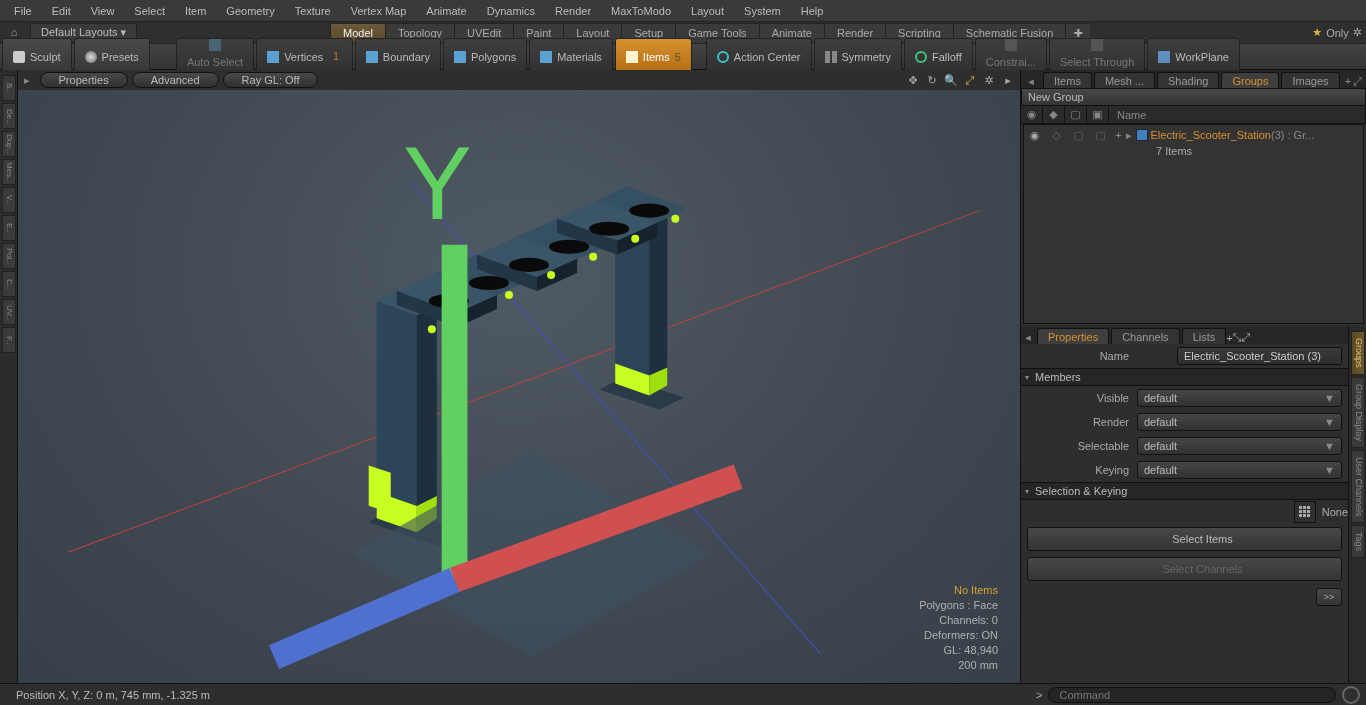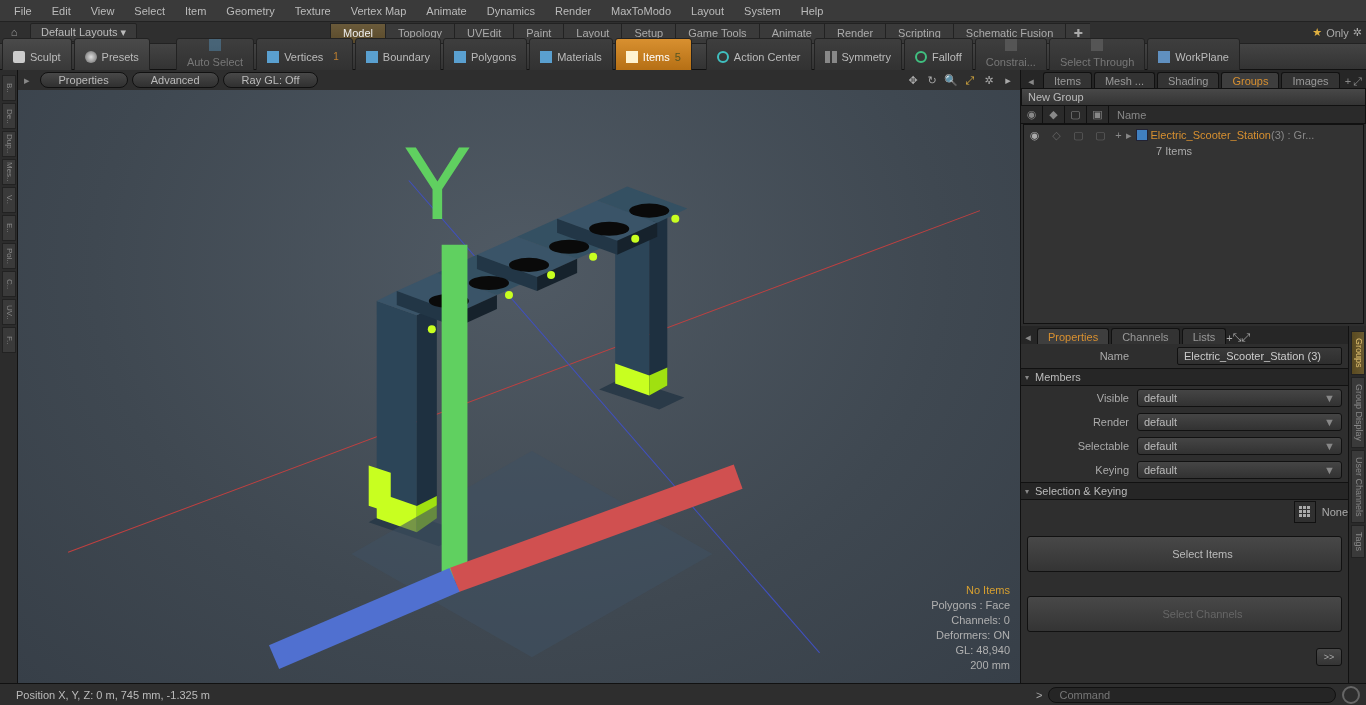--- a/index.html
+++ b/index.html
@@ -33,21 +33,21 @@
 
   .vpwrap { flex:1; display:flex; flex-direction:column; background:#47505a; position:relative; }
   .vptop { height:20px; background:#2e2e2e; display:flex; align-items:center; }
   .vppill { height:16px; padding:1px 18px; margin-left:4px; background:linear-gradient(#484848,#303030); border:1px solid #111; border-radius:8px; color:#bbb; }
   .vpicons { margin-left:auto; display:flex; gap:3px; padding-right:4px; }
   .vpicons span { width:16px; height:16px; display:flex; align-items:center; justify-content:center; color:#aaa; }
   .vpicons .yl { color:#e0b040; }
   .viewport { flex:1; position:relative; overflow:hidden; background: radial-gradient(ellipse at 50% 30%, #505a64 0%, #3f4851 60%, #373f48 100%); }
   .viewport svg { position:absolute; inset:0; width:100%; height:100%; }
   .axisgizmo { position:absolute; left:14px; bottom:10px; width:46px; height:46px; }
-  .statsbox { position:absolute; right:10px; bottom:10px; text-align:right; font-size:11px; color:#b0b0b0; line-height:15px; }
+  .statsbox { position:absolute; right:22px; bottom:10px; text-align:right; font-size:11px; color:#b0b0b0; line-height:15px; }
   .statsbox .noitem { color:#d8a030; }
 
   .rightpanel { width:346px; background:#2e2e2e; border-left:1px solid #111; display:flex; flex-direction:column; }
   .rptabs { height:18px; background:#262626; display:flex; align-items:flex-end;}
   .rtab { padding:2px 10px 1px; background:#333; border:1px solid #111; border-bottom:none; margin-left:2px; color:#999; font-size:11px; border-radius:3px 3px 0 0;}
   .rtab.active { background:#3e3e3e; color:#d89030; }
   .rptabs .tail { margin-left:auto; padding-right:4px; color:#888; display:flex; gap:2px; }
   .grouphdr { height:18px; background:linear-gradient(#484848,#343434); border:1px solid #111; color:#bbb; padding-left:6px; display:flex; align-items:center; }
   .listhead { height:18px; background:#2a2a2a; border-bottom:1px solid #111; display:flex; align-items:center;}
   .listhead .col { border-right:1px solid #111; height:100%; display:flex; align-items:center; justify-content:center; color:#888; }
@@ -64,21 +64,21 @@
   .rightstrip .rs.active { background:linear-gradient(90deg,#5a4a20,#6a5a30); color:#e0c070; }
   .propsmain { flex:1; display:flex; flex-direction:column; }
   .ptabs { height:18px; background:#262626; display:flex; align-items:flex-end; }
   .formrow { display:flex; align-items:center; height:24px; padding:0 6px; }
   .formrow .lbl { width:110px; text-align:right; padding-right:8px; color:#aaa; }
   .formrow .inp { flex:1; height:18px; background:linear-gradient(#3a3a3a,#2e2e2e); border:1px solid #111; border-radius:2px; padding:0 6px; color:#ccc; display:flex; align-items:center;margin-left:40px; }
   .formrow .sel { flex:1; height:18px; background:linear-gradient(#454545,#323232); border:1px solid #111; border-radius:3px; padding:0 6px; display:flex; align-items:center; justify-content:space-between; color:#bbb;}
   .formrow .sel .car { color:#888; }
   .section { height:18px; background:#262626; border-top:1px solid #111; border-bottom:1px solid #111; color:#bbb; padding-left:14px; display:flex; align-items:center; position:relative;}
   .section::before { content:"▾"; position:absolute; left:4px; font-size:8px; color:#888;}
-  .widebt { height:36px; margin:12px 6px; background:linear-gradient(#484848,#343434); border:1px solid #111; border-radius:3px; display:flex; align-items:center; justify-content:center; color:#bbb;padding-left:36px; }
+  .widebt { height:24px; margin:3px 6px; background:linear-gradient(#484848,#343434); border:1px solid #111; border-radius:3px; display:flex; align-items:center; justify-content:center; color:#bbb;padding-left:36px; }
   .widebt.dim { color:#666; }
   .gobox { height:18px; width:26px; margin:4px 6px 0 auto; background:linear-gradient(#484848,#343434); border:1px solid #111; border-radius:3px; display:flex; align-items:center; justify-content:center; color:#aaa; font-size:9px;}
 
   .stsbar { height:22px; background:#2e2e2e; border-top:1px solid #111; display:flex; align-items:center; }
   .sts-left { padding-left:16px; color:#bbb; flex:1; }
   .cmdwrap { width:330px; display:flex; align-items:center; gap:6px; padding-right:6px;}
   .cmdwrap .gt { color:#aaa; }
   .cmdinp { flex:1; height:16px; background:#252525; border:1px solid #111; border-radius:8px; color:#777; padding:0 10px; display:flex; align-items:center;}
   .recbtn { width:18px; height:18px; border-radius:50%; border:2px solid #666; }
 

